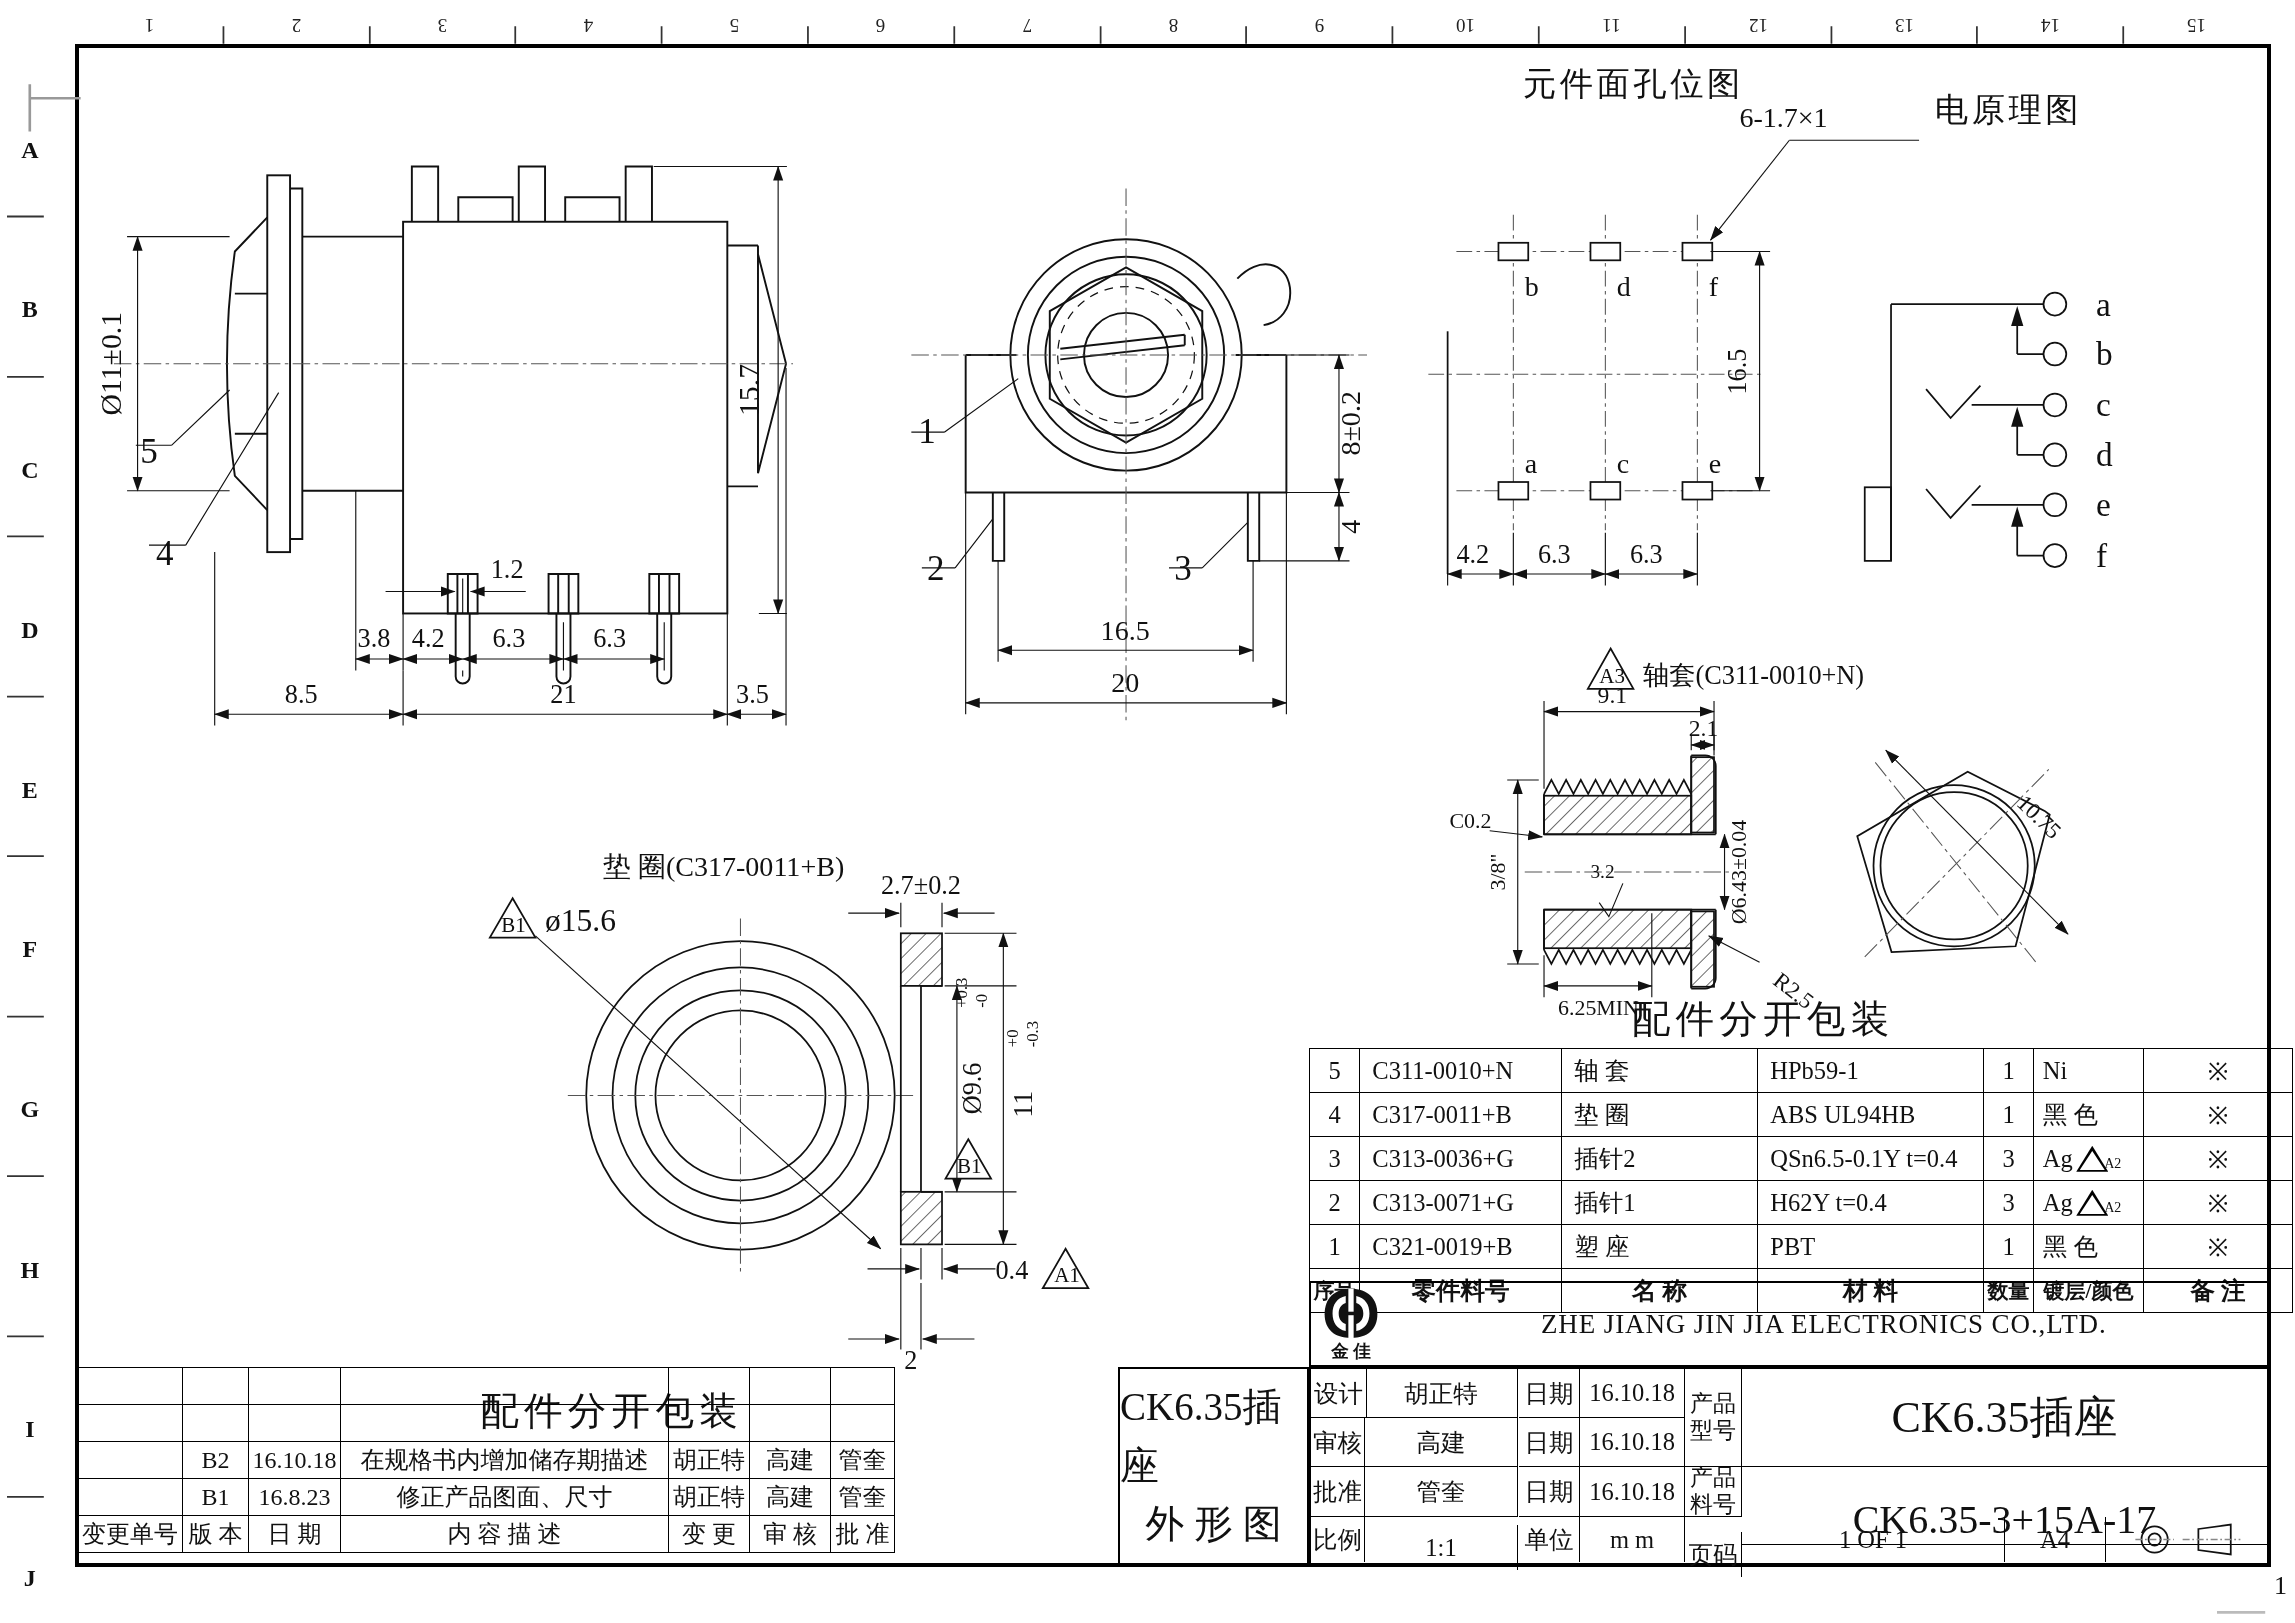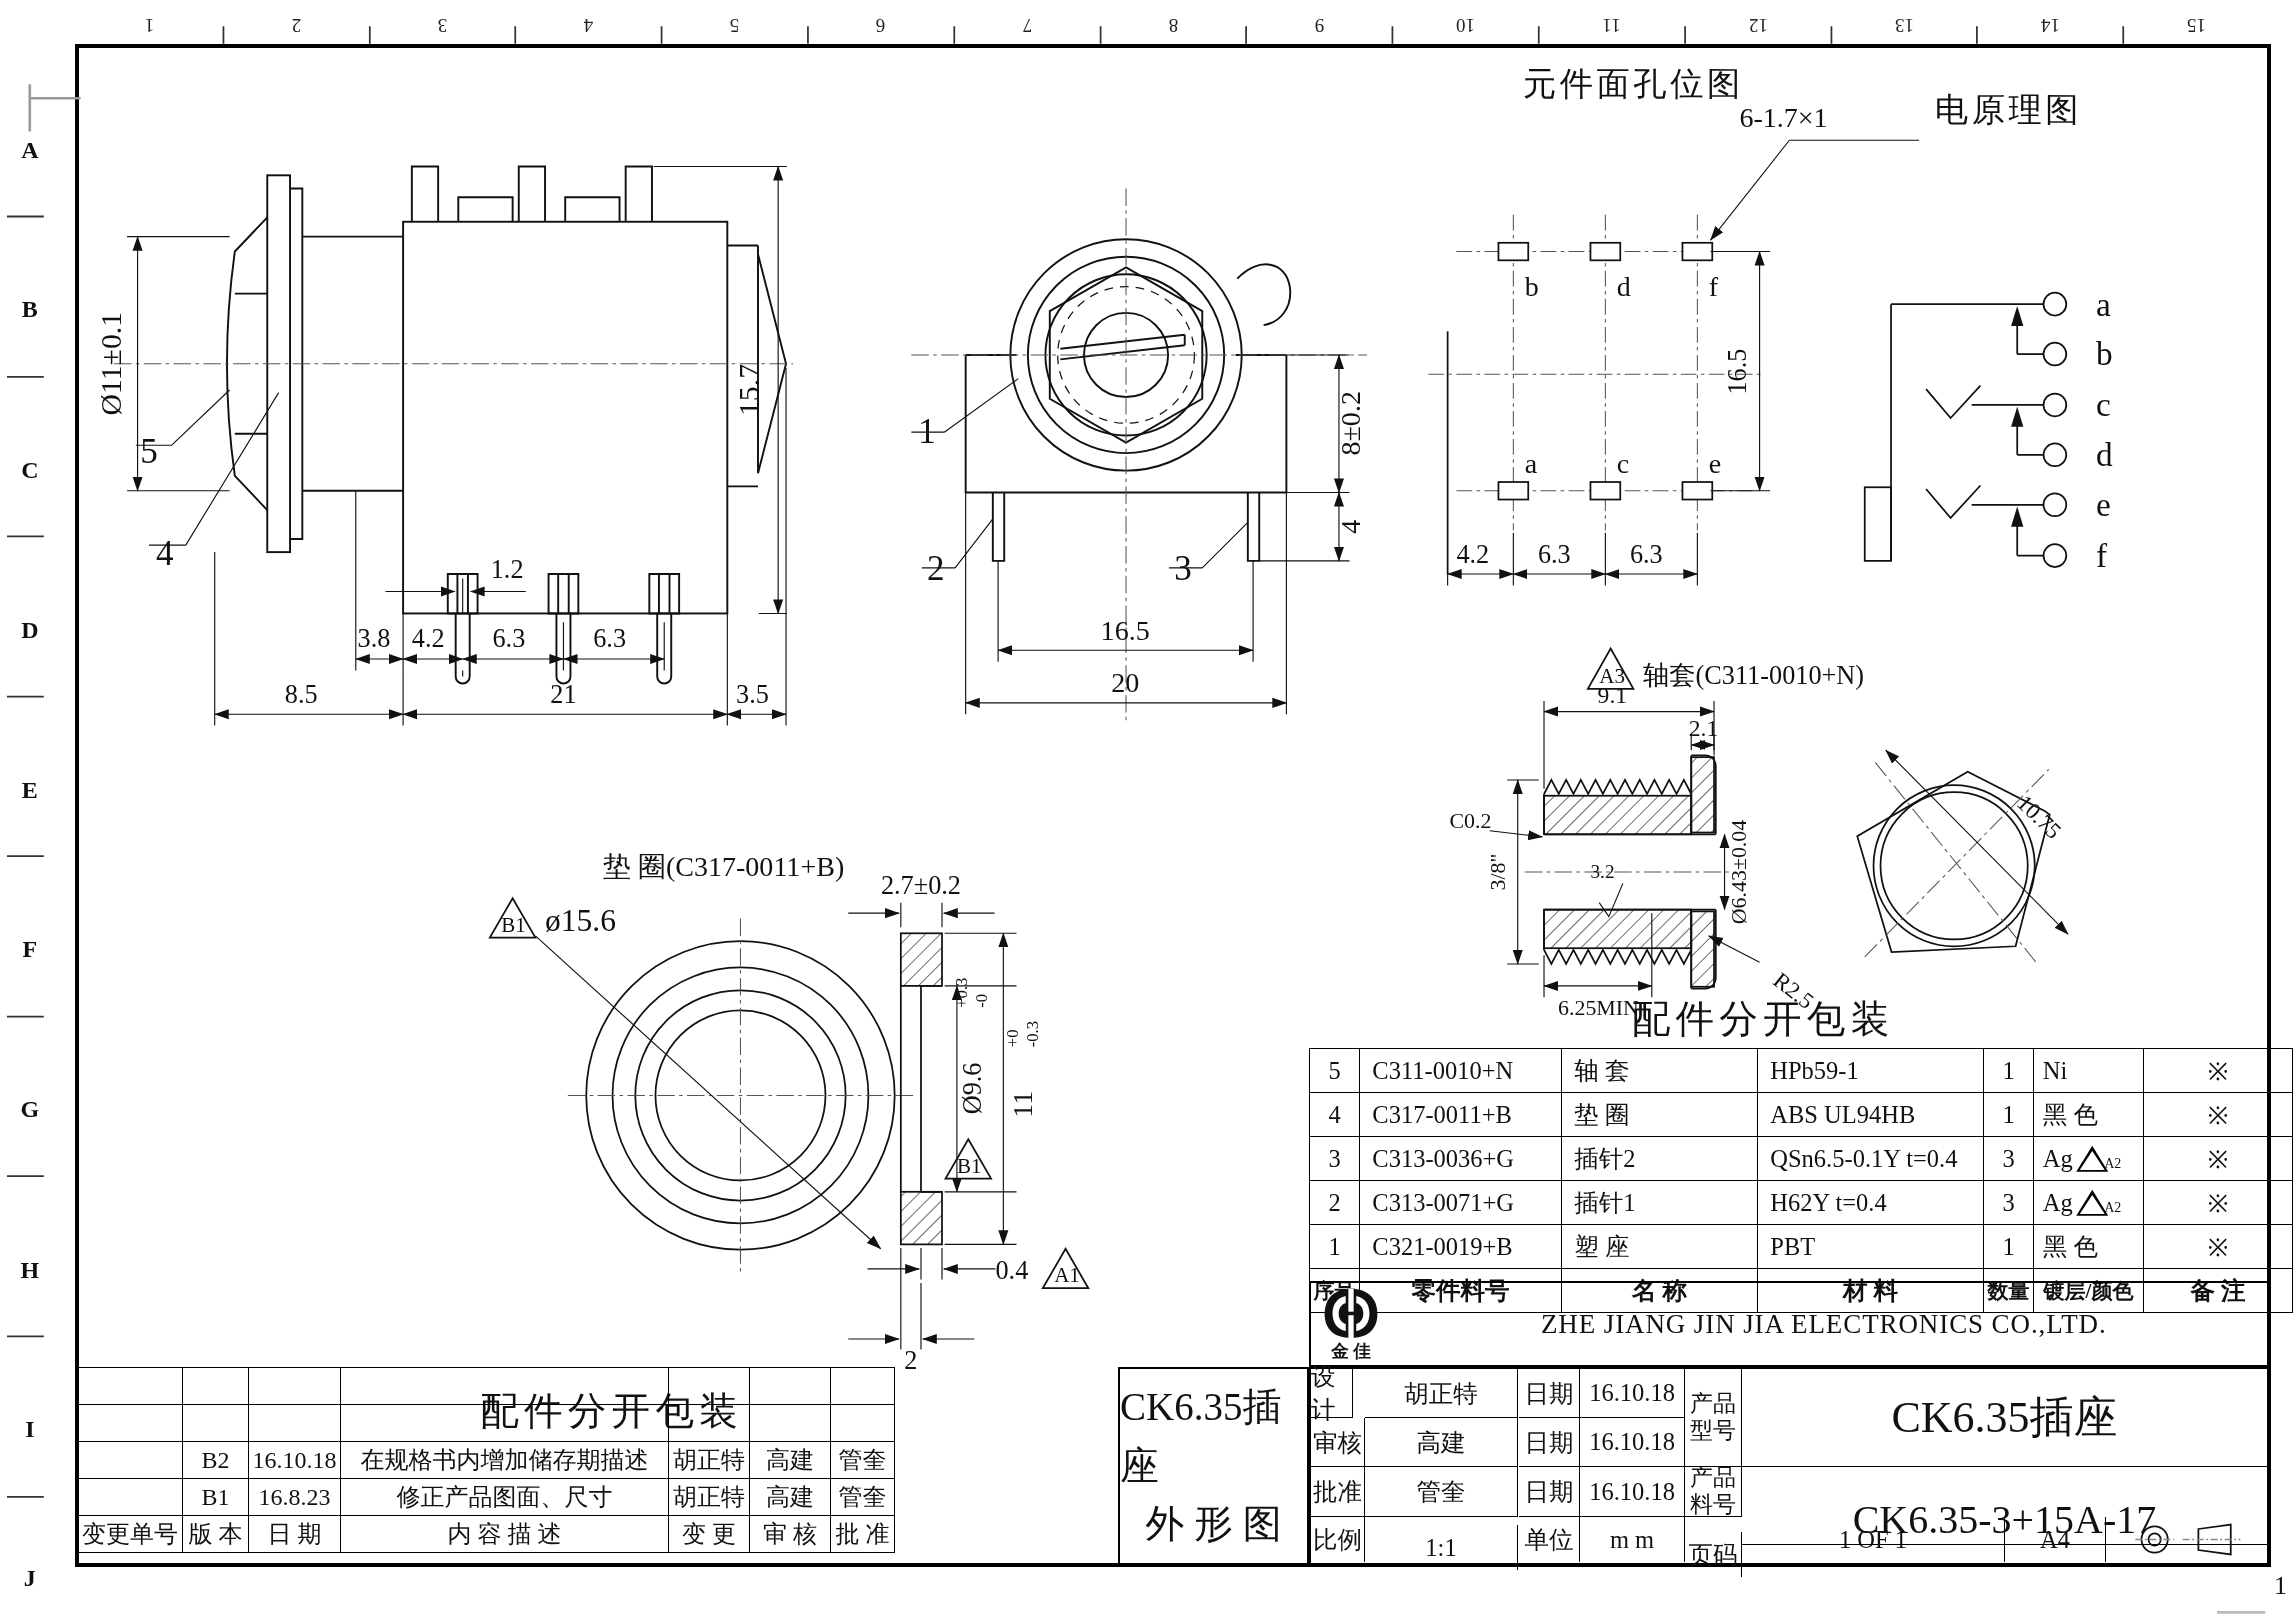--- a/index.html
+++ b/index.html
@@ -473,21 +473,21 @@
           <rect x="30" y="32" width="6" height="26" fill="#fff"></rect>
         <text x="33" y="80" text-anchor="middle" font-size="20" font-weight="bold" fill="#111">金  佳</text>
       </svg>
     </div>
     <div class="names">
       <div class="en-name">ZHE JIANG JIN JIA ELECTRONICS CO.,LTD.</div>
     </div>
   </div>
 
   <div id="titleblock">
-    <div class="tb-cell" style="left:0;top:0;width:42px;height:49px">设计</div>
+    <div class="tb-cell" style="left:0;top:0;width:56px;height:49px">设计</div>
     <div class="tb-cell" style="left:54px;top:0;width:153px;height:49px">胡正特</div>
     <div class="tb-cell" style="left:208px;top:0;width:61px;height:49px">日期</div>
     <div class="tb-cell" style="left:269px;top:0;width:105px;height:49px">16.10.18</div>
     <div class="tb-cell" style="left:0;top:49px;width:54px;height:49px">审核</div>
     <div class="tb-cell" style="left:54px;top:49px;width:153px;height:49px">高建</div>
     <div class="tb-cell" style="left:208px;top:49px;width:61px;height:49px">日期</div>
     <div class="tb-cell" style="left:269px;top:49px;width:105px;height:49px">16.10.18</div>
     <div class="tb-cell" style="left:0;top:98px;width:54px;height:50px">批准</div>
     <div class="tb-cell" style="left:54px;top:98px;width:153px;height:50px">管奎</div>
     <div class="tb-cell" style="left:208px;top:98px;width:61px;height:50px">日期</div>

